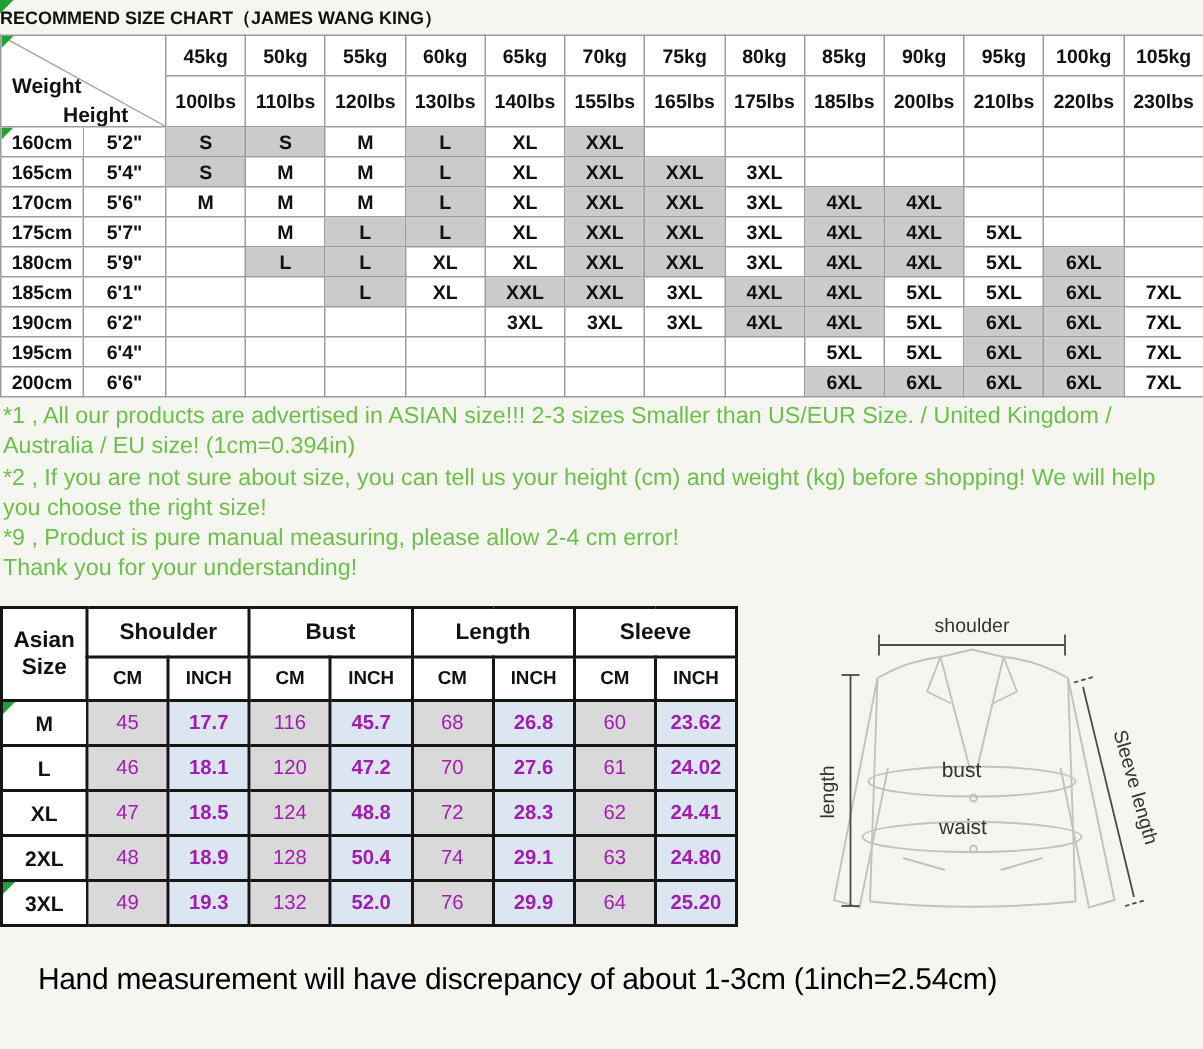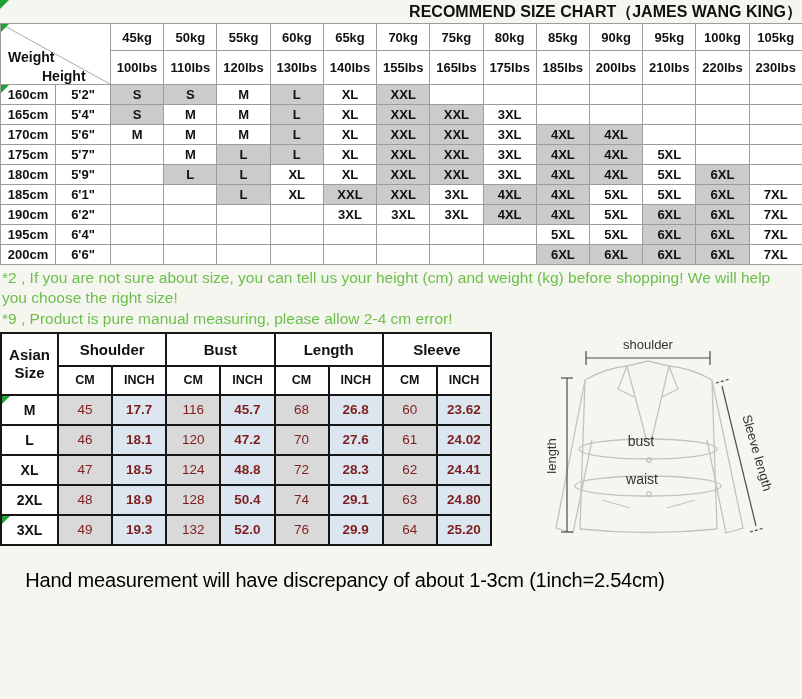--- a/index.html
+++ b/index.html
@@ -2,21 +2,21 @@
 <html><head>
 <meta charset="utf-8">
 <style>
   html,body{margin:0;padding:0;}
   body{
     width:802px;height:699px;background:#f6f6f1;position:relative;overflow:hidden;
     font-family:"Liberation Sans","DejaVu Sans",sans-serif;color:#111;
   }
   .page-flag{position:absolute;left:0;top:0;width:0;height:0;
     border-top:9px solid #21a038;border-right:9px solid transparent;z-index:5;}
-  .title{height:23px;text-align:right;font-weight:bold;font-size:16px;line-height:24px;letter-spacing:0px;}
+  .title{height:23px;text-align:left;font-weight:bold;font-size:12px;line-height:24px;letter-spacing:0px;}
 
   
   table.size-chart{border-collapse:collapse;table-layout:fixed;width:802px;background:#fff;}
   table.size-chart th,table.size-chart td{
     border:1px solid #9c9c9c;padding:0;text-align:center;vertical-align:middle;
     font-weight:bold;font-size:13px;overflow:hidden;white-space:nowrap;}
   table.size-chart .kg-row th{height:26px;border-bottom:1px dashed #b7b7b7;background:#fff;}
   table.size-chart .lbs-row th{height:33px;background:#fff;}
   table.size-chart td{height:19px;line-height:19px;background:#fff;}
   table.size-chart td.shaded{background:#cbcbcb;}
@@ -28,29 +28,29 @@
   .corner-bottom{position:absolute;left:23px;top:44px;font-size:14px;font-weight:bold;padding-left:18px;}
   .cell-flag{position:absolute;left:0;top:0;width:0;height:0;
     border-top:8px solid #21a038;border-right:8px solid transparent;}
   th.flagged{position:relative;}
 
   
   .notes{padding:3px 4px 2px 2px;}
   .notes p{margin:0;color:#6cbf4a;font-size:15.5px;line-height:20.3px;font-weight:500;}
 
   
-  .bottom-row{display:flex;align-items:flex-start;margin-top:1px;}
+  .bottom-row{display:flex;align-items:flex-start;margin-top:12px;}
   table.measure{border-collapse:collapse;table-layout:fixed;width:490px;background:#fff;}
   table.measure th,table.measure td{
     border:2px solid #161616;text-align:center;vertical-align:middle;padding:0;overflow:hidden;}
   table.measure th.group{height:31px;font-size:15px;font-weight:bold;background:#fff;}
   table.measure th.sub{height:27px;font-size:12.5px;font-weight:bold;background:#fff;}
   table.measure th.asian{font-size:15px;font-weight:bold;background:#fff;line-height:18px;}
   table.measure th.size-label{font-size:14px;font-weight:bold;background:#fff;height:28px;}
-  table.measure td{font-size:13.5px;color:#7f1d1d;height:28px;text-align:center;}
+  table.measure td{font-size:13.5px;color:#a21caf;height:28px;text-align:center;}
   table.measure td.cm{background:#d9d9d9;}
   table.measure td.inch{background:#dce6f1;font-weight:bold;}
 
   .diagram{margin-left:14px;margin-top:4px;}
   .footer{width:690px;text-align:center;font-size:20px;margin-top:5px;color:#000;letter-spacing:-0.2px;}
 </style>
 </head>
 <body>
 
 <div class="page-flag"></div>
@@ -266,22 +266,24 @@
         <td class="shaded">6XL</td>
         <td class="shaded">6XL</td>
         <td class="shaded">6XL</td>
         <td class="shaded">6XL</td>
         <td>7XL</td>
       </tr>
     </tbody>
   </table>
 
 <div class="notes">
+    <p>*1 , All our products are advertised in ASIAN size!!! 2-3 sizes Smaller than US/EUR Size. / United Kingdom / Australia / EU size! (1cm=0.394in)</p>
     <p>*2 , If you are not sure about size, you can tell us your height (cm) and weight (kg) before shopping! We will help you choose the right size!</p>
     <p>*9 , Product is pure manual measuring, please allow 2-4 cm error!</p>
+    <p>Thank you for your understanding!</p>
   </div>
 
 <div class="bottom-row">
   <table class="measure">
       <colgroup>
         <col style="width: 57px;">
         <col style="width: 54.125px;">
         <col style="width: 54.125px;">
         <col style="width: 54.125px;">
         <col style="width: 54.125px;">

